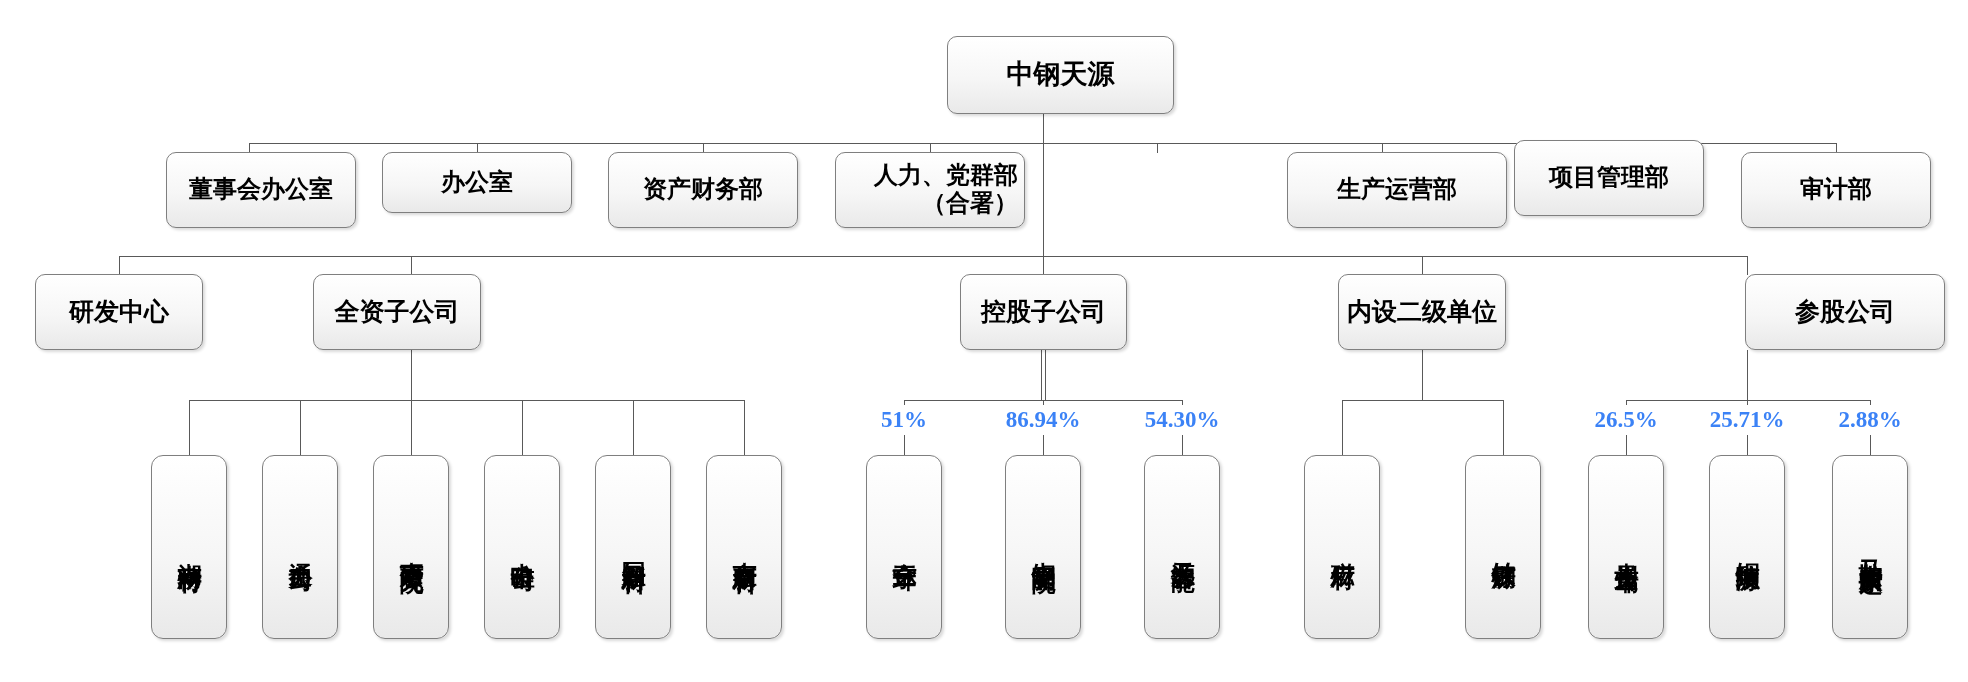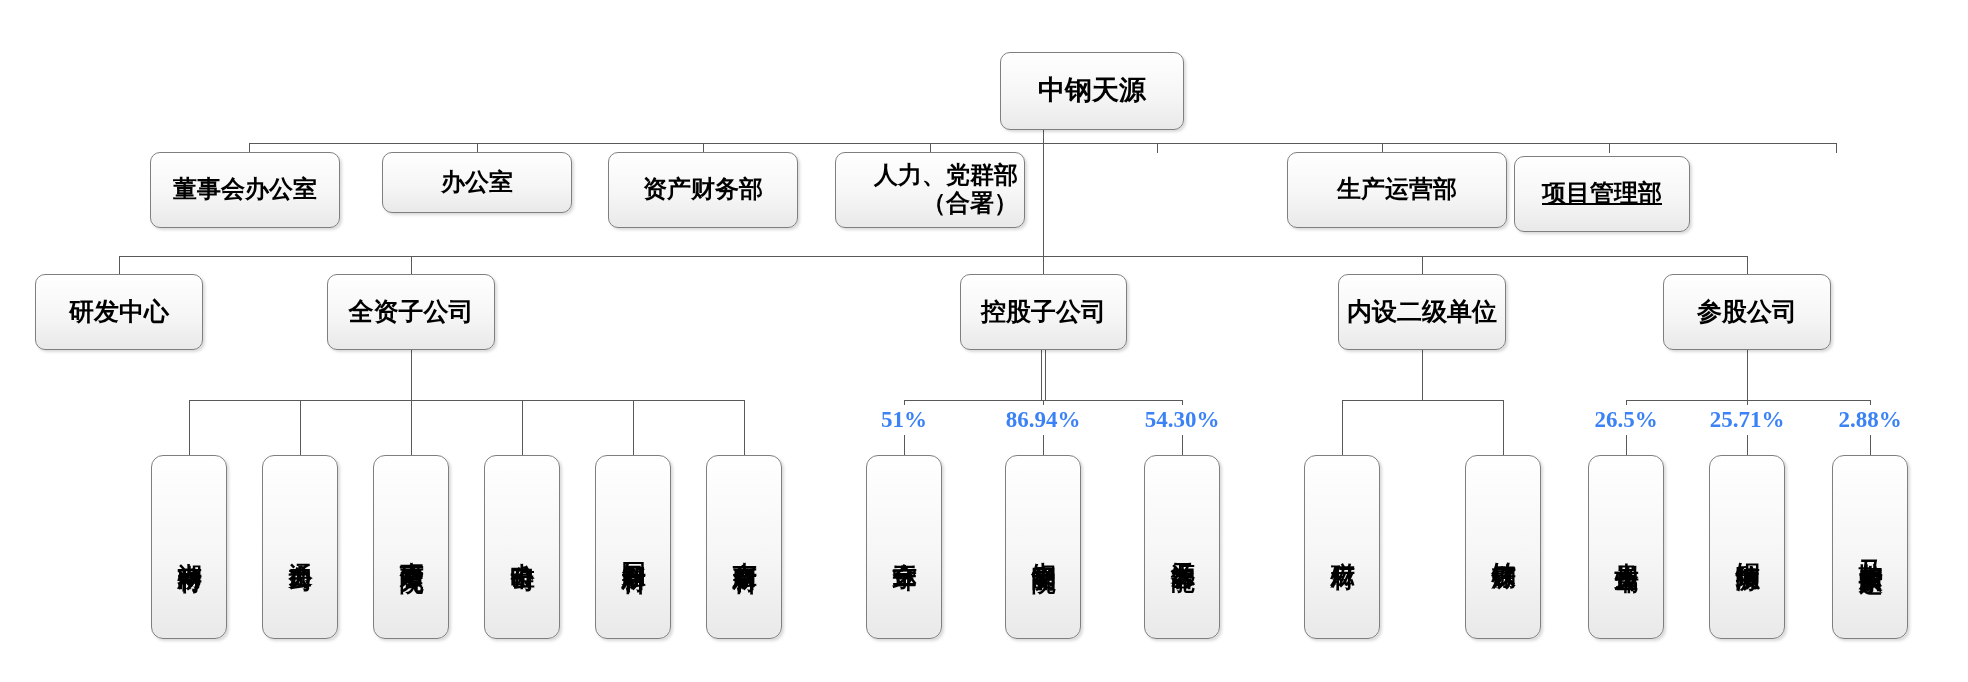--- a/index.html
+++ b/index.html
@@ -92,34 +92,35 @@
     </g>
     <g>
       <line x1="1747.5" y1="350" x2="1747.5" y2="401"></line>
       <line x1="1626" y1="400.5" x2="1870.5" y2="400.5"></line>
       <line x1="1626.5" y1="400" x2="1626.5" y2="456"></line>
       <line x1="1747.5" y1="400" x2="1747.5" y2="456"></line>
       <line x1="1870.5" y1="400" x2="1870.5" y2="456"></line>
     </g>
   </svg>
 
-  <div class="node lvl1" style="left:1000px;top:36px;width:184px;height:78px;margin-top:16px;">中钢天源</div>
+  <div class="node lvl1" style="left:947px;top:36px;width:227px;height:78px;">中钢天源</div>
 
-  <div class="node lvl2" style="left:150px;top:152px;width:190px;height:76px;">董事会办公室</div>
+  <div class="node lvl2" style="left:166px;top:152px;width:190px;height:76px;">董事会办公室</div>
   <div class="node lvl2" style="left:382px;top:152px;width:190px;height:61px;">办公室</div>
   <div class="node lvl2" style="left:608px;top:152px;width:190px;height:76px;">资产财务部</div>
   <div class="node lvl2" style="left:835px;top:152px;width:190px;height:76px;text-align:right;">人力、党群部（合署）</div>
   <div class="node lvl2" style="left:1287px;top:152px;width:220px;height:76px;">生产运营部</div>
-  <div class="node lvl2" style="left:1514px;top:156px;width:176px;height:76px;text-decoration:underline;">项目管理部</div>
+  <div class="node lvl2" style="left:1514px;top:140px;width:190px;height:76px;">项目管理部</div>
+  <div class="node lvl2" style="left:1741px;top:152px;width:190px;height:76px;">审计部</div>
 
   <div class="node lvl3" style="left:35px;top:274px;width:168px;height:76px;">研发中心</div>
-  <div class="node lvl3" style="left:327px;top:274px;width:168px;height:76px;">全资子公司</div>
+  <div class="node lvl3" style="left:313px;top:274px;width:168px;height:76px;">全资子公司</div>
   <div class="node lvl3" style="left:960px;top:274px;width:167px;height:76px;">控股子公司</div>
   <div class="node lvl3" style="left:1338px;top:274px;width:168px;height:76px;">内设二级单位</div>
-  <div class="node lvl3" style="left:1663px;top:274px;width:168px;height:76px;">参股公司</div>
+  <div class="node lvl3" style="left:1745px;top:274px;width:200px;height:76px;">参股公司</div>
 
   <div class="stake" style="left:849px;top:405px;">51%</div>
   <div class="stake" style="left:988px;top:405px;">86.94%</div>
   <div class="stake" style="left:1127px;top:405px;">54.30%</div>
   <div class="stake" style="left:1571px;top:405px;">26.5%</div>
   <div class="stake" style="left:1692px;top:405px;">25.71%</div>
   <div class="stake" style="left:1815px;top:405px;">2.88%</div>
 
   <div class="node v" style="left:151px;top:455px;width:76px;height:184px;">湖南特材</div>
   <div class="node v" style="left:262px;top:455px;width:76px;height:184px;">通力公司</div>

